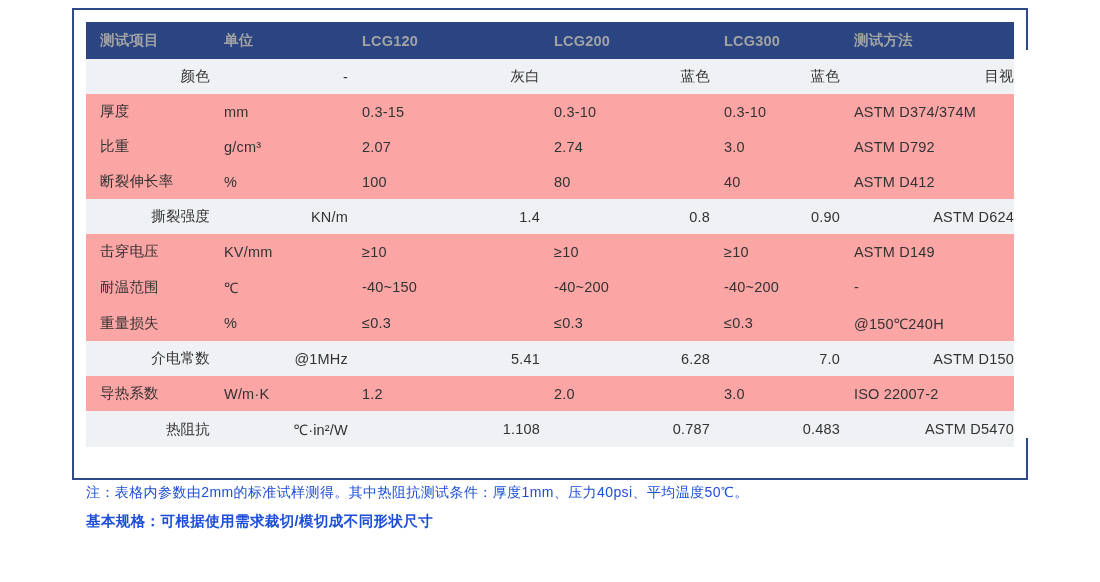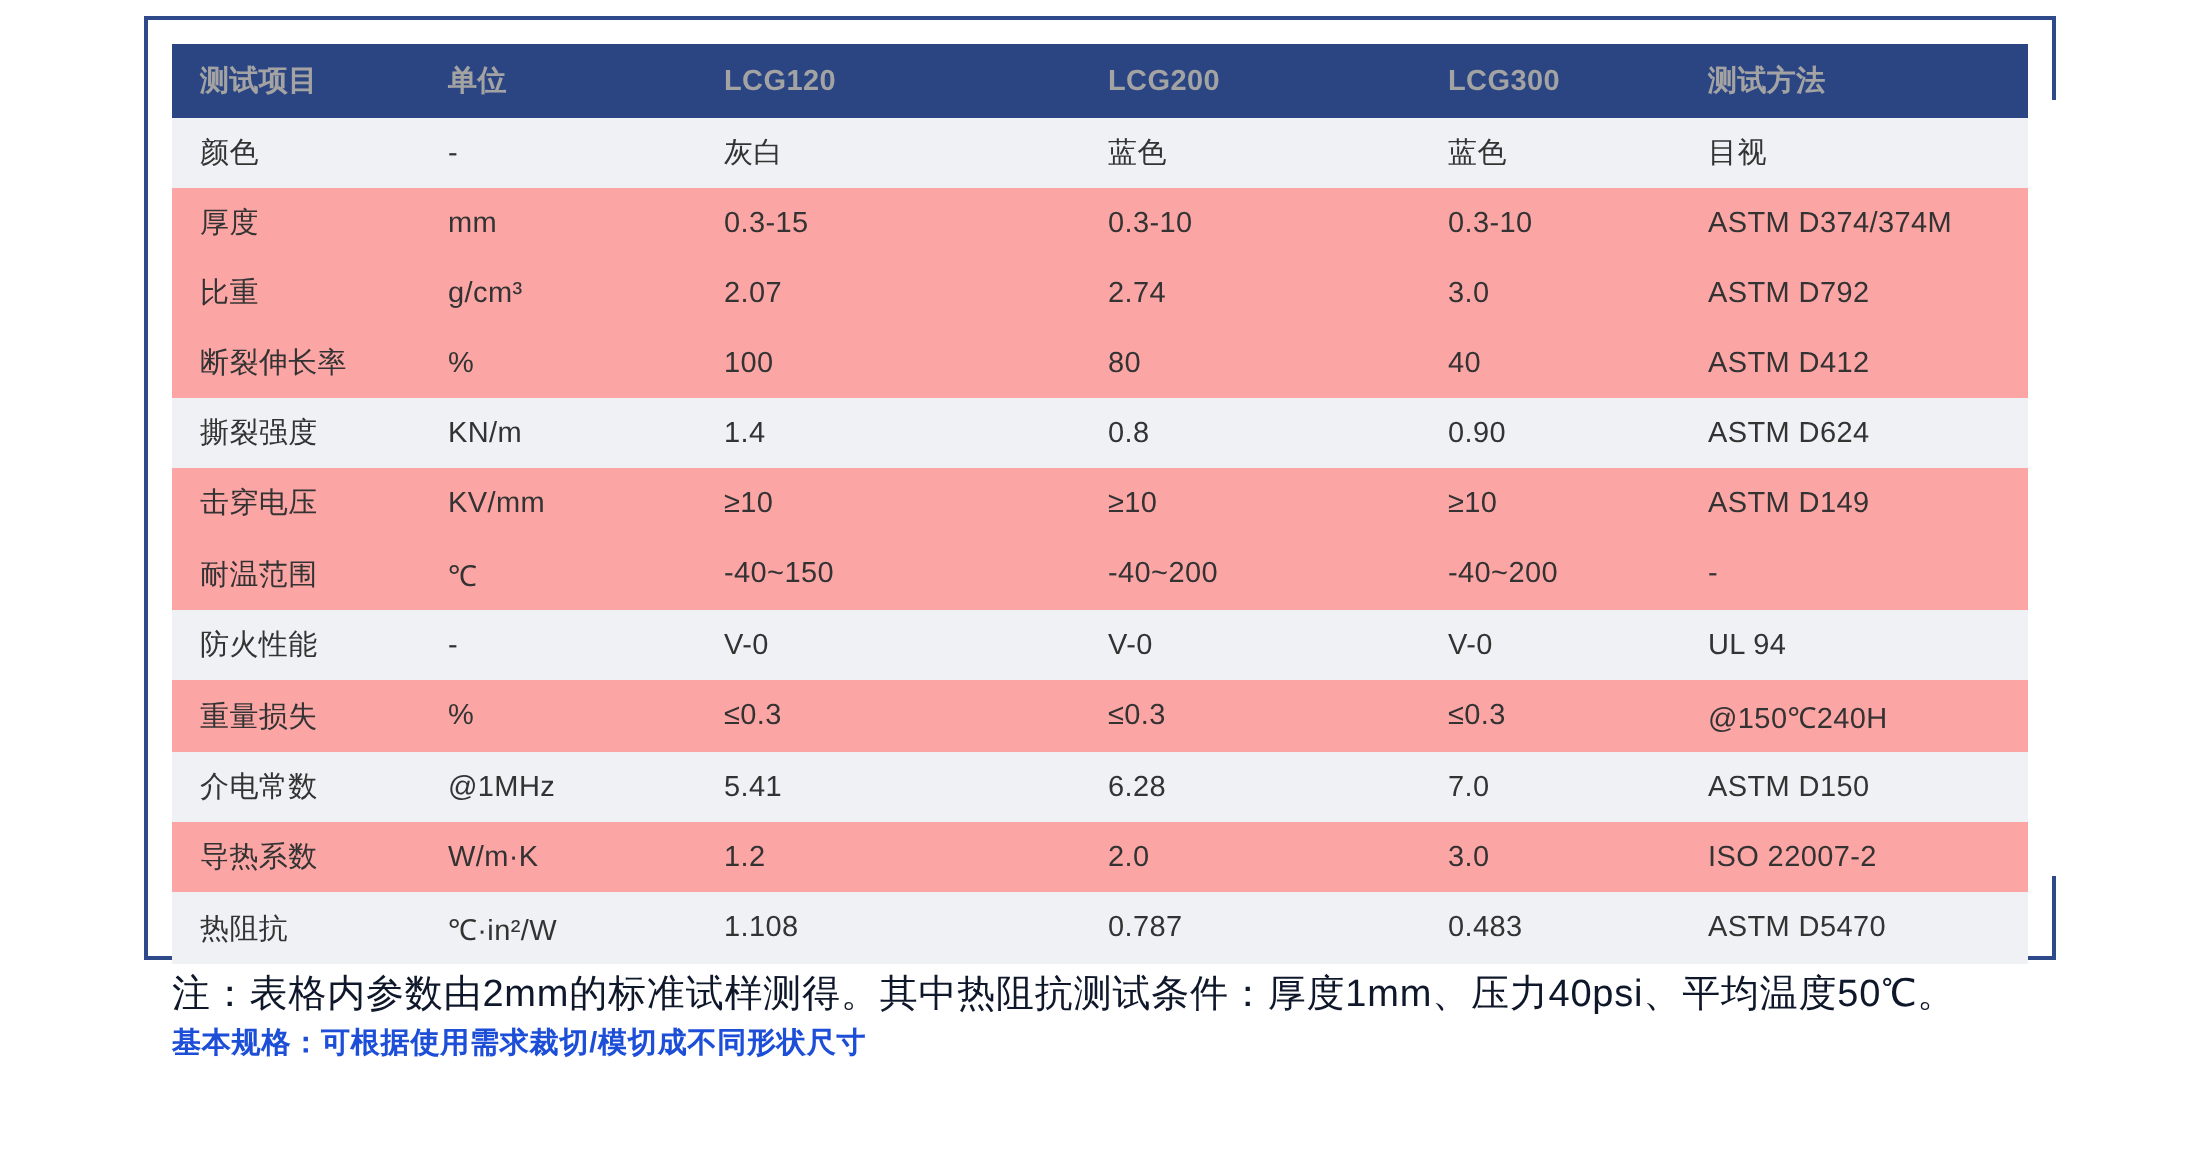--- a/index.html
+++ b/index.html
@@ -69,36 +69,37 @@
   table.spec td {
     padding: 8px 0 8px 14px;
     height: 13px;
     color: #333333;
     font-size: 14.5px;
     border: none;
     letter-spacing: 0.2px;
   }
   table.spec tr.odd td {
     background: #f0f1f4;
+    text-align: right;
   }
   table.spec tr.even td {
     background: #fca5a5;
   }
   .col0 { width: 124px; }
   .col1 { width: 138px; }
   .col2 { width: 192px; }
   .col3 { width: 170px; }
   .col4 { width: 130px; }
   .col5 { width: 174px; }
   .note {
     position: absolute;
     left: 86px;
     top: 484px;
-    font-size: 19px;
-    color: #0f172a;
+    font-size: 14px;
+    color: #1d4ed8;
     letter-spacing: 0.4px;
     white-space: nowrap;
   }
   .basic {
     position: absolute;
     left: 86px;
     top: 512px;
     font-size: 14.5px;
     color: #1d4ed8;
     letter-spacing: 0.4px;
@@ -190,28 +191,20 @@
         <td>ASTM D149</td>
       </tr>
       <tr class="even">
         <td>耐温范围</td>
         <td>℃</td>
         <td>-40~150</td>
         <td>-40~200</td>
         <td>-40~200</td>
         <td>-</td>
       </tr>
-      <tr class="odd">
-        <td>防火性能</td>
-        <td>-</td>
-        <td>V-0</td>
-        <td>V-0</td>
-        <td>V-0</td>
-        <td>UL 94</td>
-      </tr>
       <tr class="even">
         <td>重量损失</td>
         <td>%</td>
         <td>≤0.3</td>
         <td>≤0.3</td>
         <td>≤0.3</td>
         <td>@150℃240H</td>
       </tr>
       <tr class="odd">
         <td>介电常数</td>

